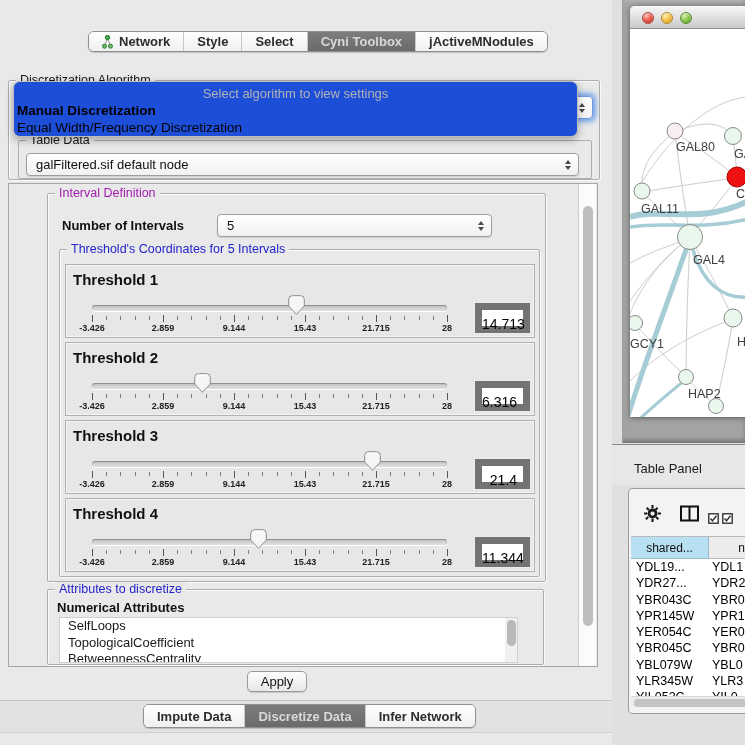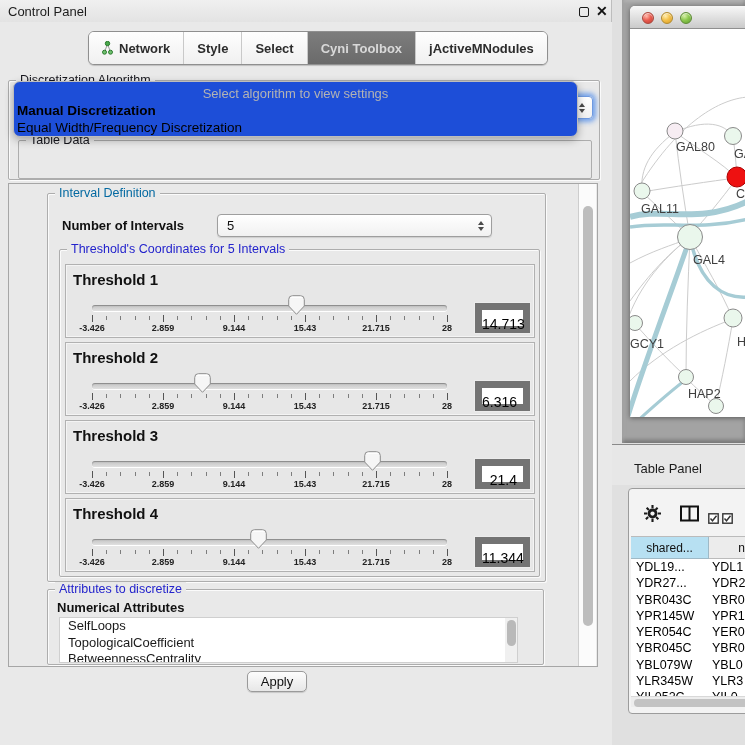--- a/index.html
+++ b/index.html
@@ -8,33 +8,33 @@
   .right-bg { position:absolute; left:612px; top:0; width:133px; height:745px; background:#e0e0e0; }
 
   
   .cp-titlebar { position:absolute; left:0; top:0; width:612px; height:22px; background:linear-gradient(#f0f0f0,#e3e3e3); border-right:1px solid #bdbdbd; }
   .cp-title { position:absolute; left:8px; top:4px; font-size:13px; color:#1c1c1c; }
   .cp-float { position:absolute; left:579px; top:7px; width:10px; height:10px; border:1.6px solid #1a1a1a; border-radius:2px; }
   .cp-close { position:absolute; left:596px; top:3px; font-size:14px; font-weight:bold; color:#111; }
 
   
   .tabstrip { display:flex; border:1px solid #8f8f8f; border-radius:6px; overflow:hidden; background:#fff; box-shadow:0 1px 1px rgba(0,0,0,0.18); }
-  .seg { display:flex; align-items:center; justify-content:center; gap:6px; padding:0 13px; font-size:13px; font-weight:bold; color:#2c2c2c; background:linear-gradient(#fefefe,#f0f0f0); height:32px; }
+  .seg { display:flex; align-items:center; justify-content:center; gap:6px; padding:0 13px; font-size:13px; font-weight:bold; color:#2c2c2c; background:linear-gradient(#fefefe,#f0f0f0); height:19px; }
   .seg + .seg { border-left:1px solid #c9c9c9; }
   .seg.sel { background:linear-gradient(#7d7d7d,#6a6a6a); color:#d9d9d9; }
   .top-tabs { position:absolute; left:88px; top:31px; }
   .bottom-strip { position:absolute; left:0; top:700px; width:612px; height:33px; background:#e2e2e2; border-top:1px solid #c6c6c6; border-bottom:1px solid #cfcfcf; }
   .bottom-tabs { position:absolute; left:143px; top:3px; }
   .bottom-tabs .seg { height:22px; }
 
   
   .group { position:absolute; border:1px solid #adadad; border-radius:2px; box-shadow:inset 1px 1px 0 rgba(255,255,255,0.8), 1px 1px 0 rgba(255,255,255,0.8); }
   .group-title { position:absolute; top:-8px; left:7px; background:#e9e9e9; padding:0 4px; font-size:12.5px; white-space:nowrap; }
   .t-dark { color:#16161d; }
-  .t-green { color:#0369a1; }
+  .t-green { color:#a21caf; }
   .t-blue { color:#2323cc; }
 
   
   .combo { position:absolute; background:linear-gradient(#ffffff,#f1f1f1); border:1px solid #9e9e9e; border-radius:4px; box-shadow:inset 0 1px 0 #fff, 0 1px 1px rgba(0,0,0,0.12); font-size:13px; color:#111; display:flex; align-items:center; padding:0 22px 0 9px; }
   .arrows { position:absolute; right:7px; top:50%; transform:translateY(-50%); display:flex; flex-direction:column; gap:2px; }
   .arr-up { width:0; height:0; border-left:3.5px solid transparent; border-right:3.5px solid transparent; border-bottom:4.5px solid #4a4a4a; }
   .arr-dn { width:0; height:0; border-left:3.5px solid transparent; border-right:3.5px solid transparent; border-top:4.5px solid #4a4a4a; }
   .focus-ring { box-shadow:0 0 5px 2.5px rgba(105,156,235,0.9), inset 0 1px 0 #fff; border-color:#6f9ae0; }
 
   
@@ -101,25 +101,20 @@
   .tp-c2 { flex:1; font-size:12.5px; line-height:16.3px; padding-left:3px; color:#000; white-space:nowrap; overflow:hidden; }
   .tp-hsb { position:absolute; left:2px; top:207px; width:116px; height:11px; background:#ededed; border-top:1px solid #d8d8d8; }
   .tp-hsb-thumb { position:absolute; left:3px; top:1.5px; width:130px; height:8px; background:#c3c3c3; border-radius:4px; }
 </style>
 </head>
 <body>
 
 <div id="app">
   <div class="right-bg"></div>
 
-  <div class="cp-titlebar">
-    <span class="cp-title">Control Panel</span>
-    <div class="cp-float"></div>
-    <span class="cp-close">✕</span>
-  </div>
 
   <div class="top-tabs">
     <div class="tabstrip" id="topTabs">
         <div class="seg">
           <svg width="11" height="14" viewBox="0 0 11 14">
             <line x1="5.5" y1="3" x2="2.5" y2="11" stroke="#9a9a9a"></line>
             <line x1="5.5" y1="3" x2="8.5" y2="11" stroke="#9a9a9a"></line>
             <circle cx="5.5" cy="2.5" r="2.2" fill="#49a84b" stroke="#2c7a2e"></circle>
             <circle cx="2.5" cy="11.2" r="2" fill="#6fc06f" stroke="#2c7a2e"></circle>
             <circle cx="8.5" cy="11.2" r="2" fill="#6fc06f" stroke="#2c7a2e"></circle>
@@ -144,20 +139,27 @@
   <div class="group algo-box">
     <span class="group-title t-dark">Discretization Algorithm</span>
     <div class="combo algo-combo focus-ring">
       <span class="arrows">
           <span class="arr-up"></span>
           <span class="arr-dn"></span>
         </span>
     </div>
     <div class="group tabledata-group" style="box-shadow:none;">
       <span class="group-title t-dark">Table Data</span>
+      <div class="combo td-combo">
+        <span>galFiltered.sif default node</span>
+        <span class="arrows">
+            <span class="arr-up"></span>
+            <span class="arr-dn"></span>
+          </span>
+      </div>
     </div>
   </div>
 
   <div class="popup">
     <div class="popup-prompt">Select algorithm to view settings</div>
     <div class="popup-opt1">Manual Discretization</div>
     <div class="popup-opt2">Equal Width/Frequency Discretization</div>
   </div>
 
   <div class="scrollpanel">
@@ -355,20 +357,35 @@
       </div>
     </div>
 
     <div class="vsb-track">
         <div class="vsb-thumb"></div>
       </div>
   </div>
 
   <div class="apply-btn">Apply</div>
 
+  <div class="bottom-strip">
+    <div class="bottom-tabs">
+      <div class="tabstrip" id="bottomTabs">
+          <div class="seg">
+            <span>Impute Data</span>
+          </div>
+          <div class="seg sel">
+            <span>Discretize Data</span>
+          </div>
+          <div class="seg">
+            <span>Infer Network</span>
+          </div>
+        </div>
+    </div>
+  </div>
 
   <div class="net-window">
     <div class="net-inner">
       <div class="net-titlebar">
         <div class="light red"></div>
         <div class="light yellow"></div>
         <div class="light green"></div>
       </div>
       <div class="net-canvas">
         <svg id="netSvg" width="115" height="387" viewBox="630 29 115 387">

